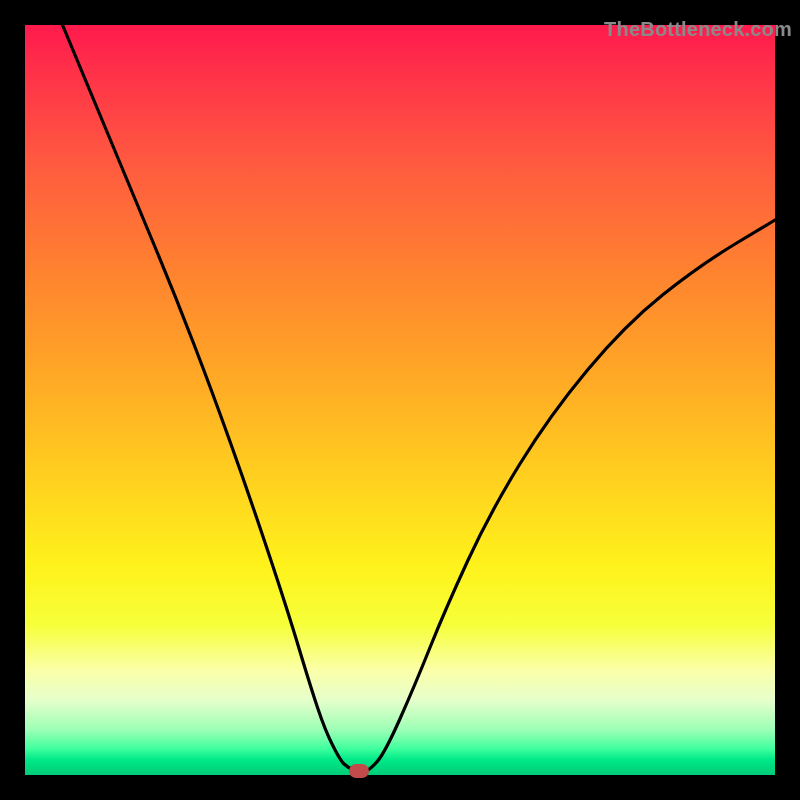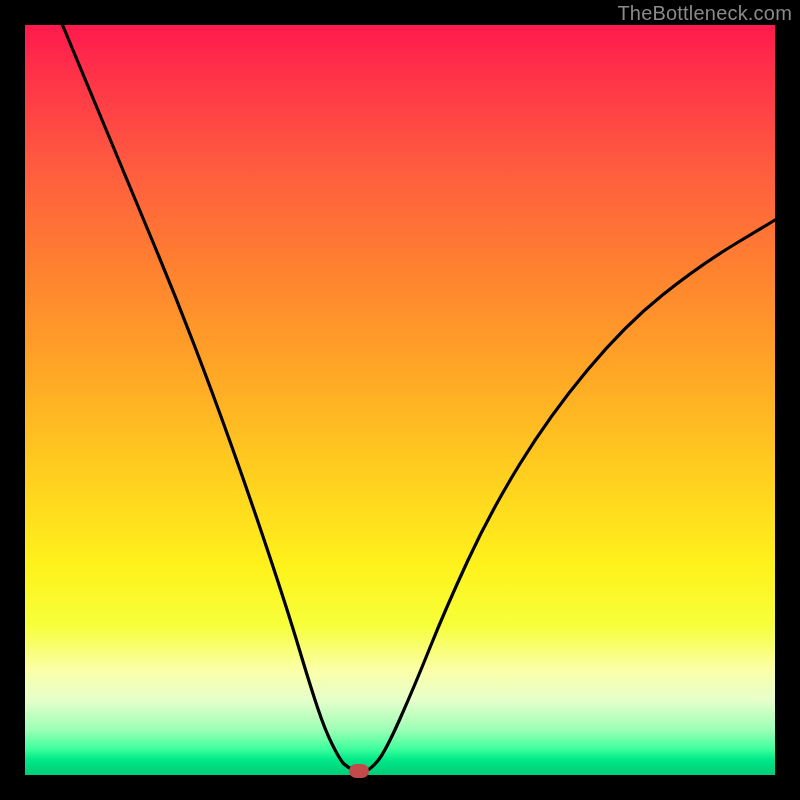--- a/index.html
+++ b/index.html
@@ -29,25 +29,25 @@
       #fbffa8 86%,
       #e6ffcb 90%,
       #9cffb5 94%,
       #3fff9e 96.5%,
       #00e887 98%,
       #00cc77 100%
     );
   }
   .watermark {
     position: absolute;
-    top: 2px;
+    top: 18px;
     right: 8px;
     color: #8a8a8a;
     font-size: 20px;
-    font-weight: 400;
+    font-weight: 700;
     letter-spacing: 0.2px;
   }
   svg.curve {
     position: absolute;
     left: 0;
     top: 0;
     width: 750px;
     height: 750px;
   }
   .marker {

